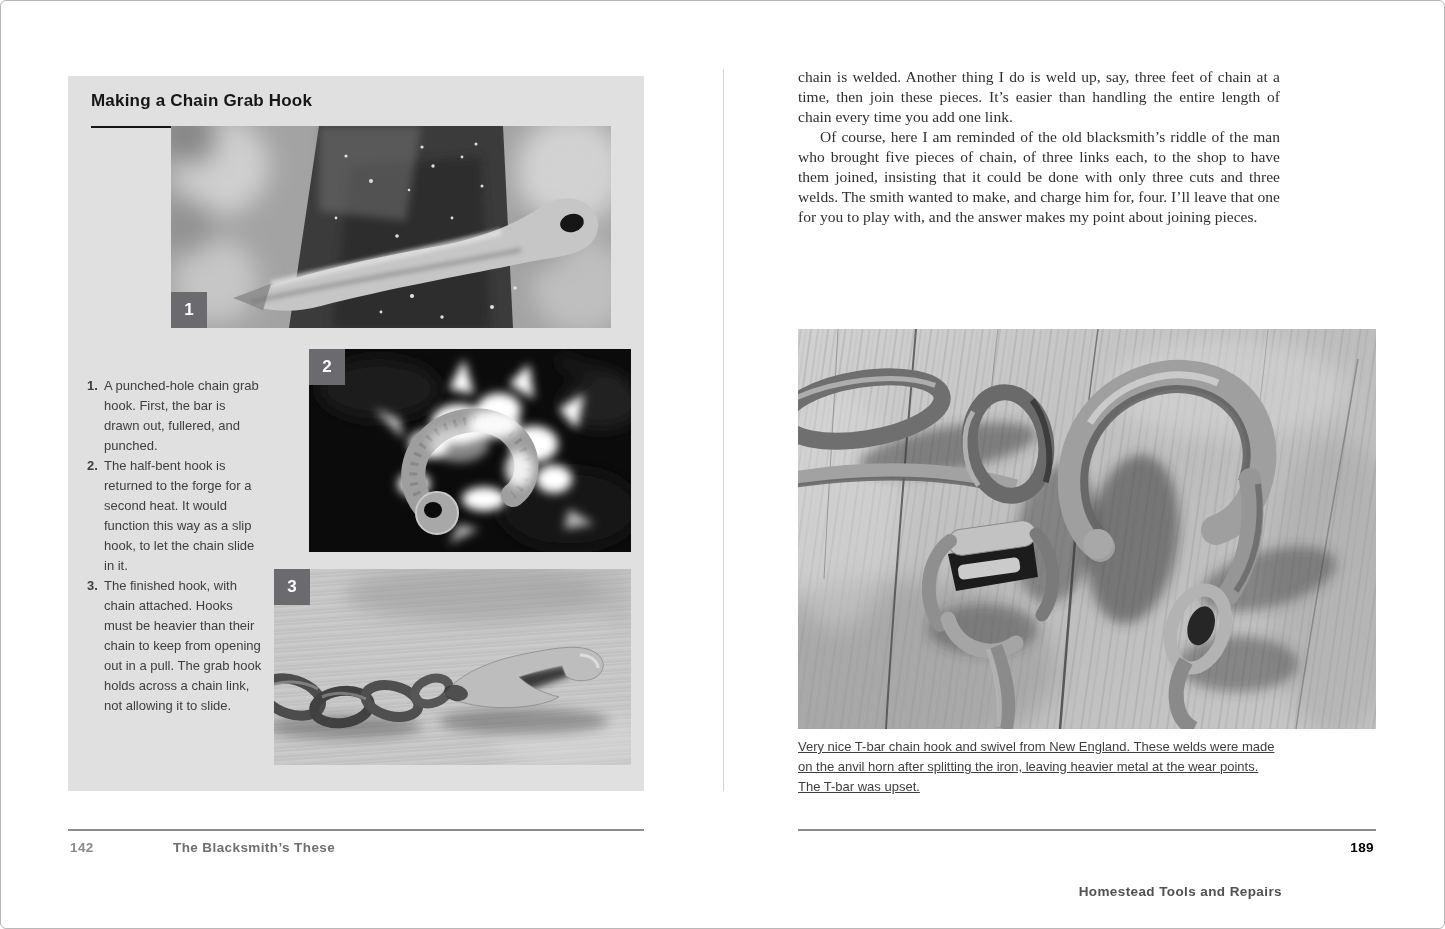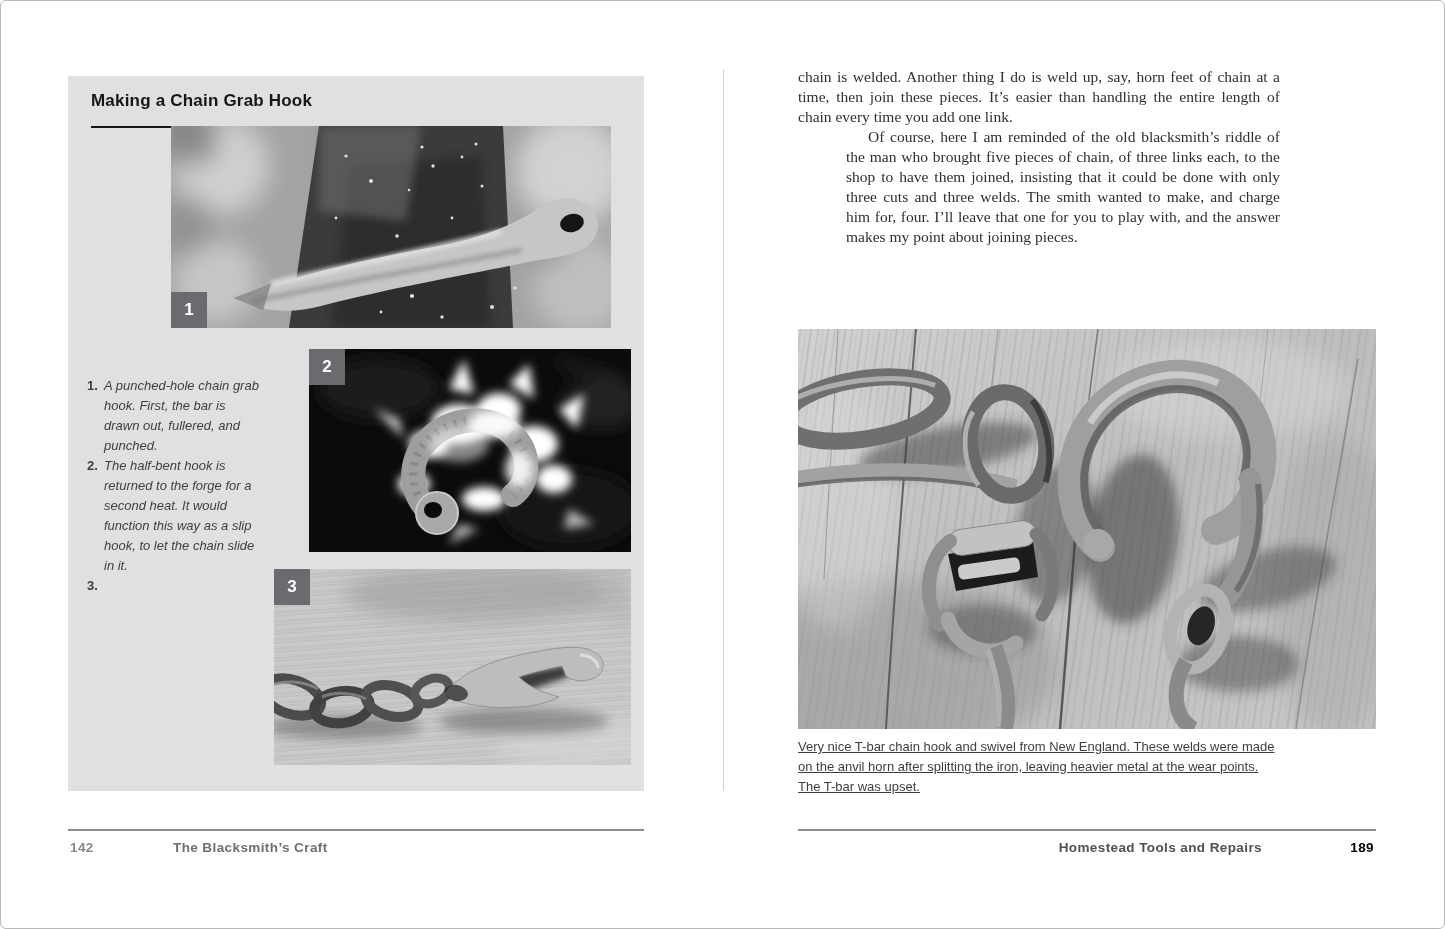--- a/index.html
+++ b/index.html
@@ -19,40 +19,40 @@
   .photo1{left:103px;top:50px;width:440px;height:202px;}
   .photo2{left:241px;top:273px;width:322px;height:203px;}
   .photo3{left:206px;top:493px;width:357px;height:196px;}
   .badge{position:absolute;width:36px;height:36px;background:#6b6b6f;color:#fff;
          font:700 17px "Liberation Sans",sans-serif;display:flex;align-items:center;
          justify-content:center;}
   .badge.tl{left:0;top:0;} .badge.bl{left:0;bottom:0;}
   .cap-list{position:absolute;left:19px;top:300px;width:182px;}
   .cap-item{display:flex;font:13px/20px "Liberation Sans",sans-serif;color:#3e3e3e;}
   .cap-num{width:17px;flex:none;font-weight:700;}
-  .cap-text{width:160px;font-style:italic;}
+  .cap-text{width:160px;}
 
   
   .body-text{position:absolute;left:797px;top:66px;width:482px;
              font:15.5px/20px "Liberation Serif",serif;color:#2f2f2f;text-align:justify;}
   .body-text p{margin:0;}
-  .body-text p.indent{text-indent:22px;margin-left:48px;}
+  .body-text p.indent{text-indent:22px;}
   .photo-right{left:797px;top:328px;width:578px;height:400px;}
   .caption-right{position:absolute;left:797px;top:736px;width:482px;margin:0;
                  font:13px/20px "Liberation Sans",sans-serif;color:#3e3e3e;text-decoration:underline;}
 
   
   .footer-rule{position:absolute;top:828px;height:2px;background:#8d8d8d;}
   .rule-left{left:67px;width:576px;}
   .rule-right{left:797px;width:578px;}
   .footer-text{position:absolute;top:839px;font:700 13.5px/16px "Liberation Sans",sans-serif;
                letter-spacing:.4px;}
   .pn-left{left:69px;color:#898989;}
   .rh-left{left:172px;color:#6f6f6f;}
-  .rh-right{right:182px;color:#515151;}
+  .rh-right{right:162px;color:#515151;margin-top:44px;}
   .pn-right{right:70px;color:#000000;}
 </style>
 </head>
 <body>
 
 <div class="spread">
 
   <div>
     <div class="panel">
       <h2 class="panel-title">Making a Chain Grab Hook</h2>
@@ -205,34 +205,35 @@
         <div class="cap-item">
           <span class="cap-num">1.</span>
           <span class="cap-text">A punched-hole chain grab hook. First, the bar is drawn out, fullered, and punched.</span>
         </div>
         <div class="cap-item">
           <span class="cap-num">2.</span>
           <span class="cap-text">The half-bent hook is returned to the forge for a second heat. It would function this way as a slip hook, to let the chain slide in it.</span>
         </div>
         <div class="cap-item">
           <span class="cap-num">3.</span>
+          <span class="cap-text">The finished hook, with chain attached. Hooks must be heavier than their chain to keep from opening out in a pull. The grab hook holds across a chain link, not allowing it to slide.</span>
         </div>
       </div>
     </div>
 
     <div class="footer-rule rule-left"></div>
     <span class="footer-text pn-left">142</span>
-    <span class="footer-text rh-left">The Blacksmith’s Craft</span>
+    <span class="footer-text rh-left">The Blacksmith’s These</span>
   </div>
 
   <div class="gutter"></div>
 
   <div>
     <div class="body-text">
-      <p>chain is welded. Another thing I do is weld up, say, horn feet of chain at a time, then join these pieces. It’s easier than handling the entire length of chain every time you add one link.</p>
+      <p>chain is welded. Another thing I do is weld up, say, three feet of chain at a time, then join these pieces. It’s easier than handling the entire length of chain every time you add one link.</p>
       <p class="indent">Of course, here I am reminded of the old blacksmith’s riddle of the man who brought five pieces of chain, of three links each, to the shop to have them joined, insisting that it could be done with only three cuts and three welds. The smith wanted to make, and charge him for, four. I’ll leave that one for you to play with, and the answer makes my point about joining pieces.</p>
     </div>
 
     <figure class="photo photo-right" style="margin:0;position:absolute">
       <svg viewBox="0 0 578 400" preserveAspectRatio="none">
         <defs>
           <linearGradient id="woodG" x1="0" y1="0" x2="1" y2="1">
             <stop offset="0" stop-color="#d2d2d2"></stop>
               <stop offset=".5" stop-color="#bcbcbc"></stop>
               <stop offset="1" stop-color="#c8c8c8"></stop>

